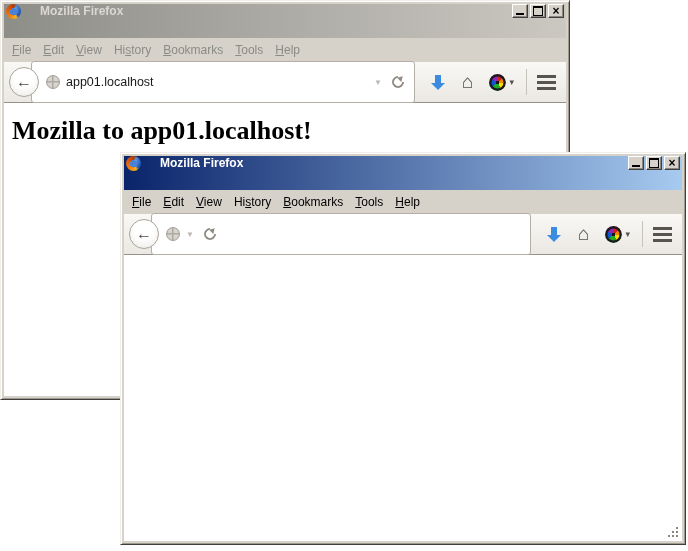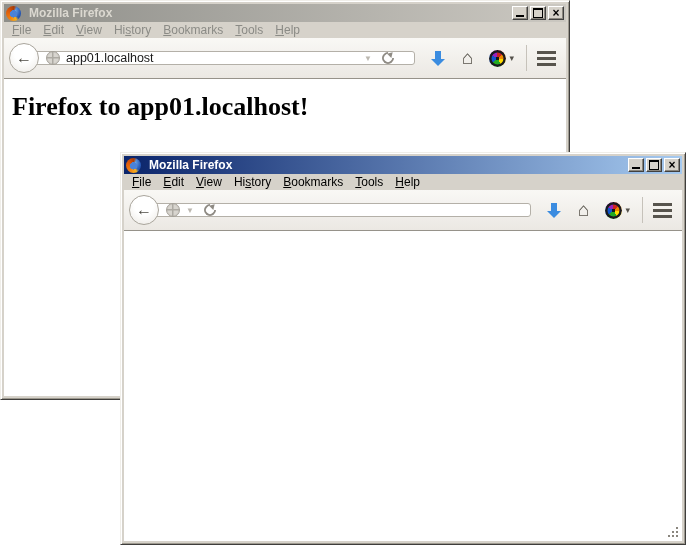--- a/index.html
+++ b/index.html
@@ -14,21 +14,21 @@
     display:flex; flex-direction:column;
     background:#d6d2ca; padding:3px;
     border:1px solid;
     border-color:#f0eee9 #3f3e3c #3f3e3c #f0eee9;
     box-shadow: inset 1px 1px 0 #ffffff, inset -1px -1px 0 #9d998f;
   }
   #win-back  { left:0;   top:0;   width:570px; height:400px; z-index:1; }
   #win-front { left:120px; top:152px; width:566px; height:393px; z-index:10; }
 
   .titlebar {
-    flex:none; height:18px; display:flex; align-items:center; gap:8px; padding:0 2px;
+    flex:none; height:34px; display:flex; align-items:flex-start; gap:19px; padding:0 2px;
   }
   .active   .titlebar { background:linear-gradient(90deg,#0a246a,#a6caf0); }
   .inactive .titlebar { background:linear-gradient(90deg,#8e8e89,#cbc8c1); }
   .titlebar .title {
     flex:1; font-size:12px; font-weight:bold; white-space:nowrap; overflow:hidden;
   }
   .active .title   { color:#ffffff; }
   .inactive .title { color:#dbd8d0; }
 
   .ff-logo {
@@ -45,43 +45,43 @@
     border:1px solid; border-color:#ffffff #404040 #404040 #ffffff;
     box-shadow: inset -1px -1px 0 #8a867e;
     display:flex; align-items:center; justify-content:center;
     font-size:11px; font-weight:bold; color:#000; line-height:1; padding:0;
   }
   .icon-min { width:8px; height:2px; background:#000; align-self:flex-end; margin-bottom:2px; }
   .icon-max { width:8px; height:7px; border:1px solid #000; border-top-width:2px; }
   .icon-close { font-size:12px; font-weight:bold; color:#000; margin-top:-1px; }
 
   
-  .menubar { flex:none; height:16px; display:flex; align-items:center; padding:0 2px; }
+  .menubar { flex:none; height:24px; display:flex; align-items:center; padding:0 2px; }
   .mi { font-size:12px; padding:2px 6px; white-space:nowrap; }
   .active   .mi { color:#000000; }
   .inactive .mi { color:#8b8b86; }
   .mi u { text-decoration:underline; }
 
   
   .toolbar {
     flex:none; height:40px; display:flex; align-items:center;
     background:linear-gradient(#f9f8f5,#ebe8e3);
     border-bottom:1px solid #96928a; padding:0 10px 0 5px;
   }
   .back-btn {
     flex:none; width:30px; height:30px; border-radius:50%;
     background:radial-gradient(circle at 50% 32%, #ffffff 0 40%, #ece9e4 100%);
     border:1px solid #a9a59c; z-index:2;
     display:flex; align-items:center; justify-content:center;
     font-size:16px; font-weight:bold; color:#4c4942;
   }
   .urlbar {
-    flex:1; height:14px; margin-left:-8px; box-sizing:border-box;
+    flex:1; height:42px; margin-left:-8px; box-sizing:border-box;
     background:#ffffff; border:1px solid #b4b0a8; border-radius:3px;
-    display:flex; align-items:center; padding:0 18px 0 14px; gap:6px; min-width:0;
+    display:flex; align-items:center; padding:0 8px 0 14px; gap:6px; min-width:0;
   }
   .globe {
     flex:none; width:14px; height:14px; border-radius:50%; box-sizing:border-box;
     border:1px solid #a5a199;
     background:
       linear-gradient(#adaaa3,#adaaa3) 50% 50%/14px 1.5px no-repeat,
       linear-gradient(#adaaa3,#adaaa3) 50% 50%/1.5px 14px no-repeat,
       radial-gradient(circle at 50% 50%, #d8d5cf 0 55%, #bcb8b1 100%);
   }
   .url-text { flex:1; font-size:12.5px; color:#1a1a1a; white-space:nowrap; overflow:hidden; }
@@ -185,21 +185,21 @@
     <span class="home">⌂</span>
     <span class="lens-wrap">
       <span class="lens"></span>
       <span class="lens-caret">▾</span>
     </span>
     <span class="tb-sep"></span>
     <span class="hamb"></span>
   </div>
 
   <div class="content">
-    <h1 class="page-heading">Firefox to app01.localhost!</h1>
+    <h1 class="page-heading">Mozilla to app01.localhost!</h1>
   </div>
 </div>
 
 <div class="window active" id="win-front">
   <div class="titlebar">
     <span class="ff-logo"></span>
     <span class="title">Mozilla Firefox</span>
     <span class="tb-buttons">
       <button class="tb-btn">
           <span class="icon-min"></span>

